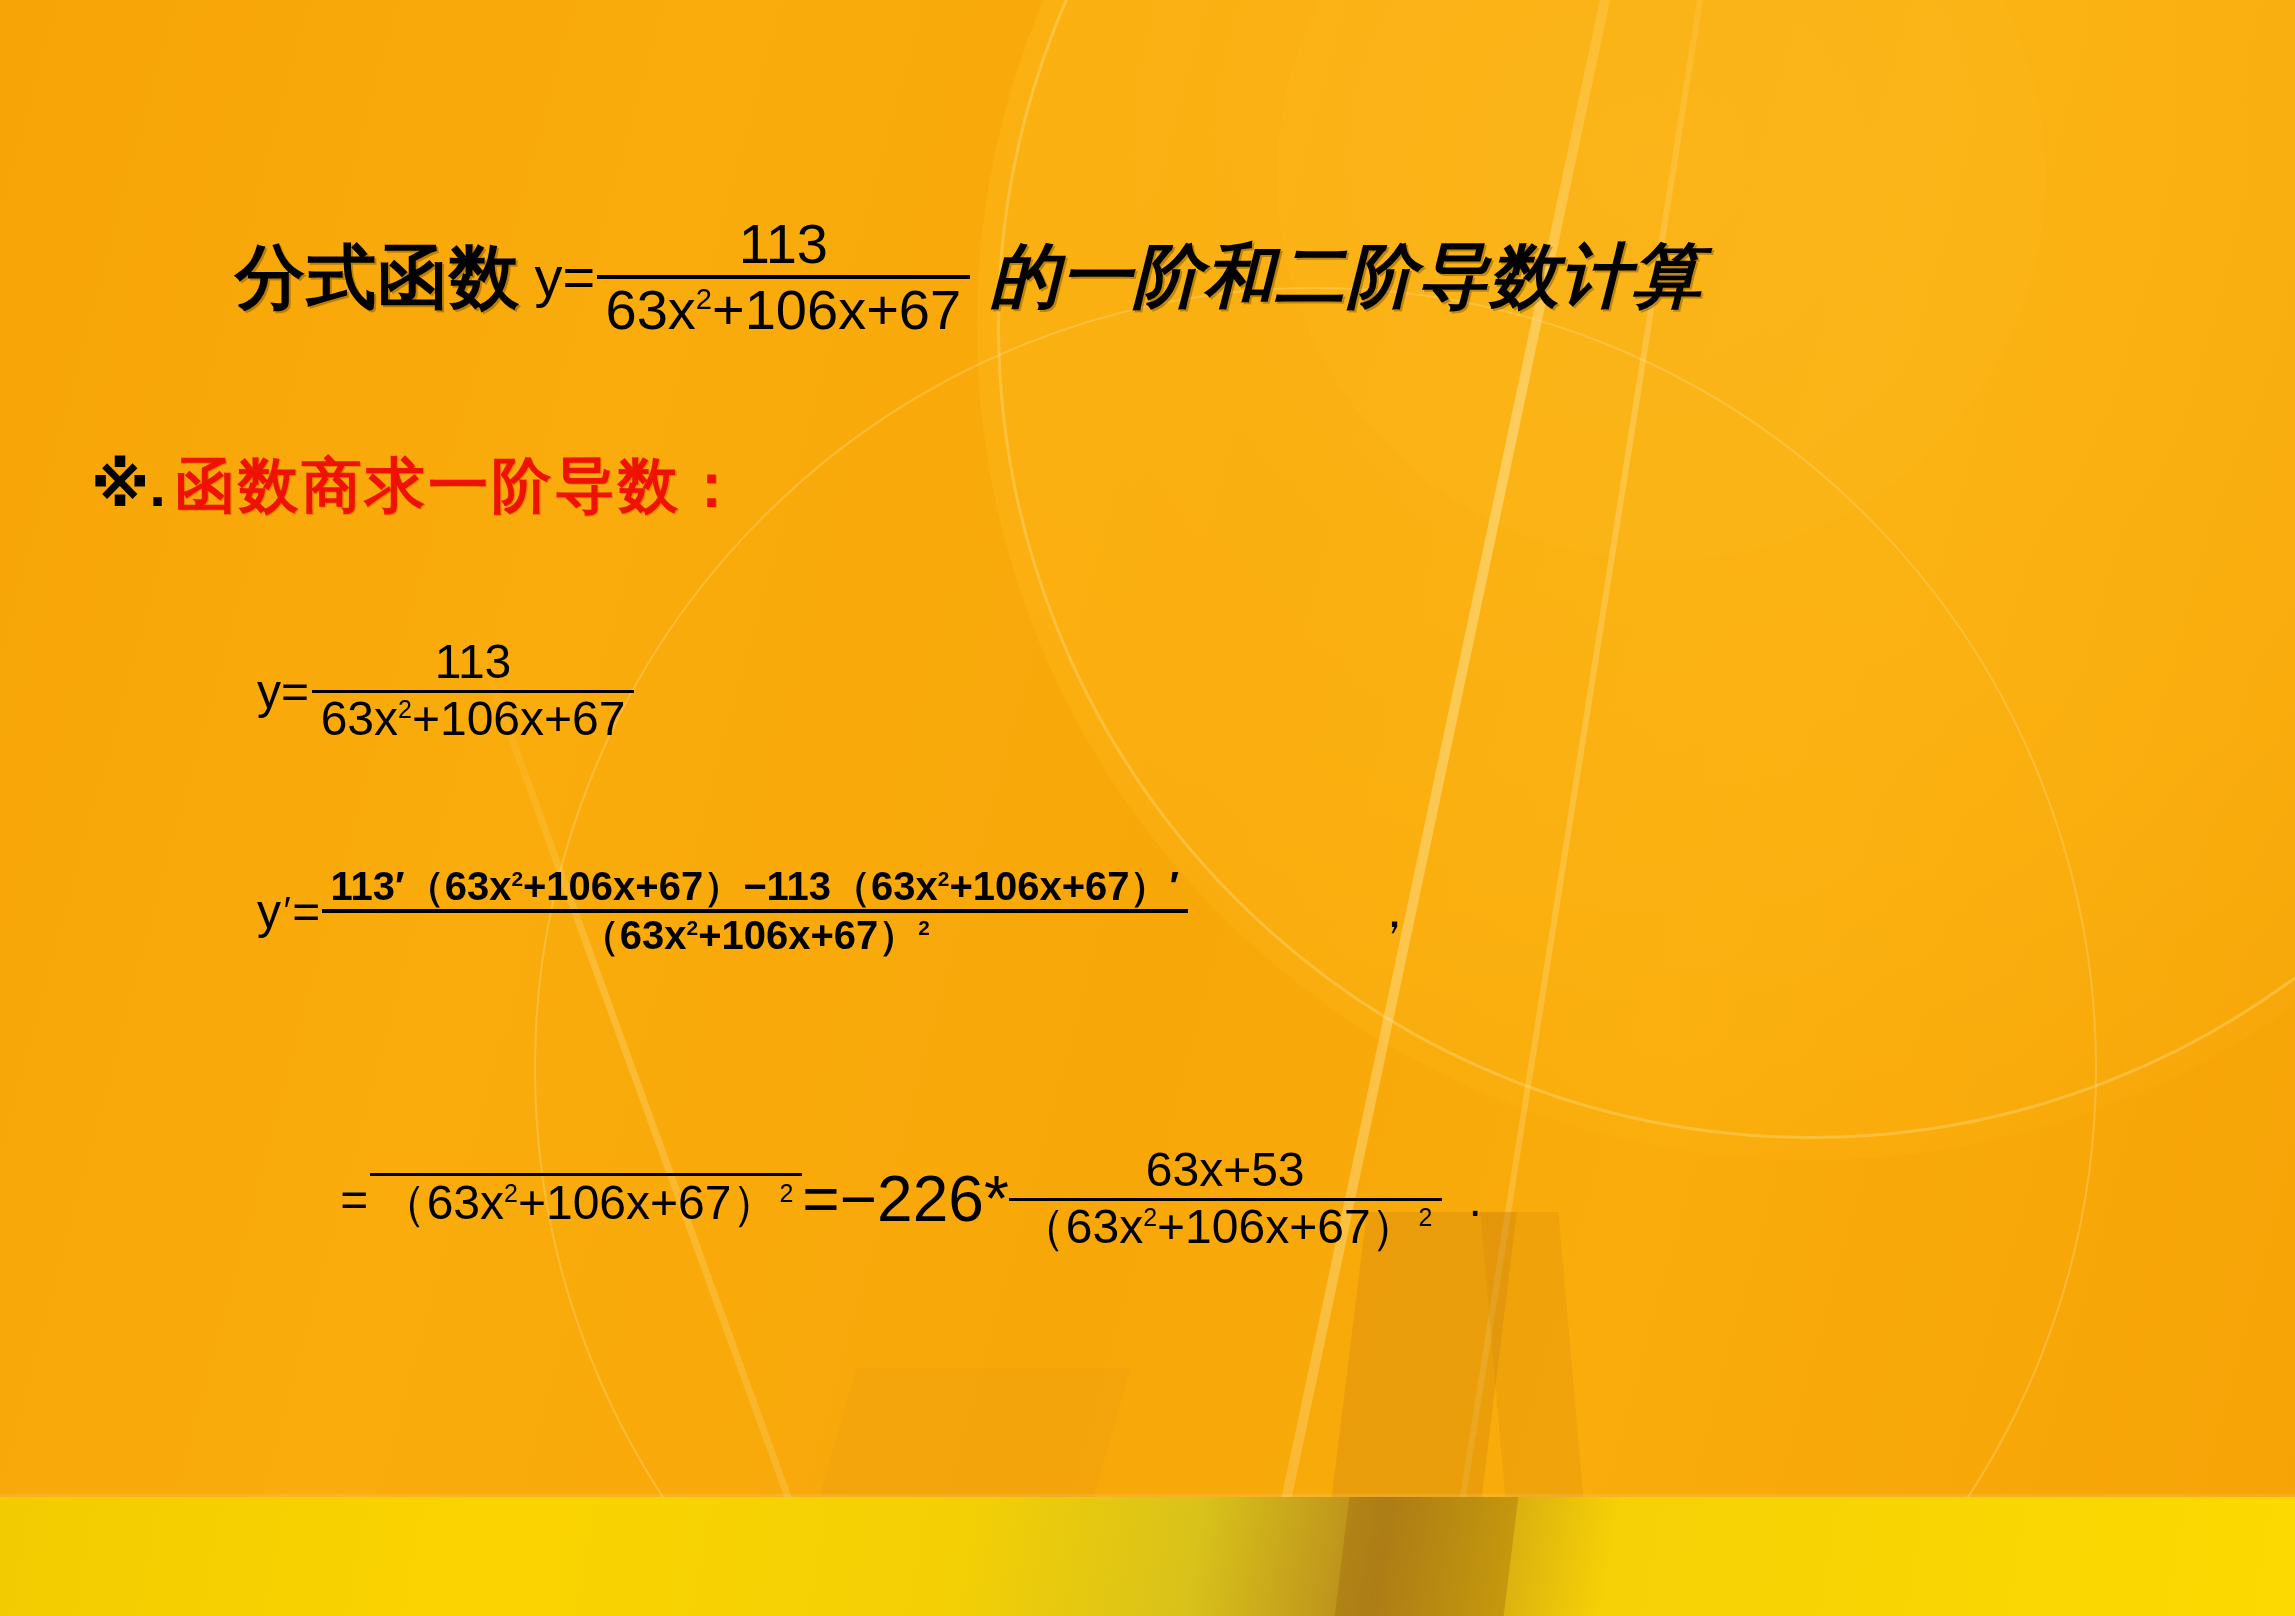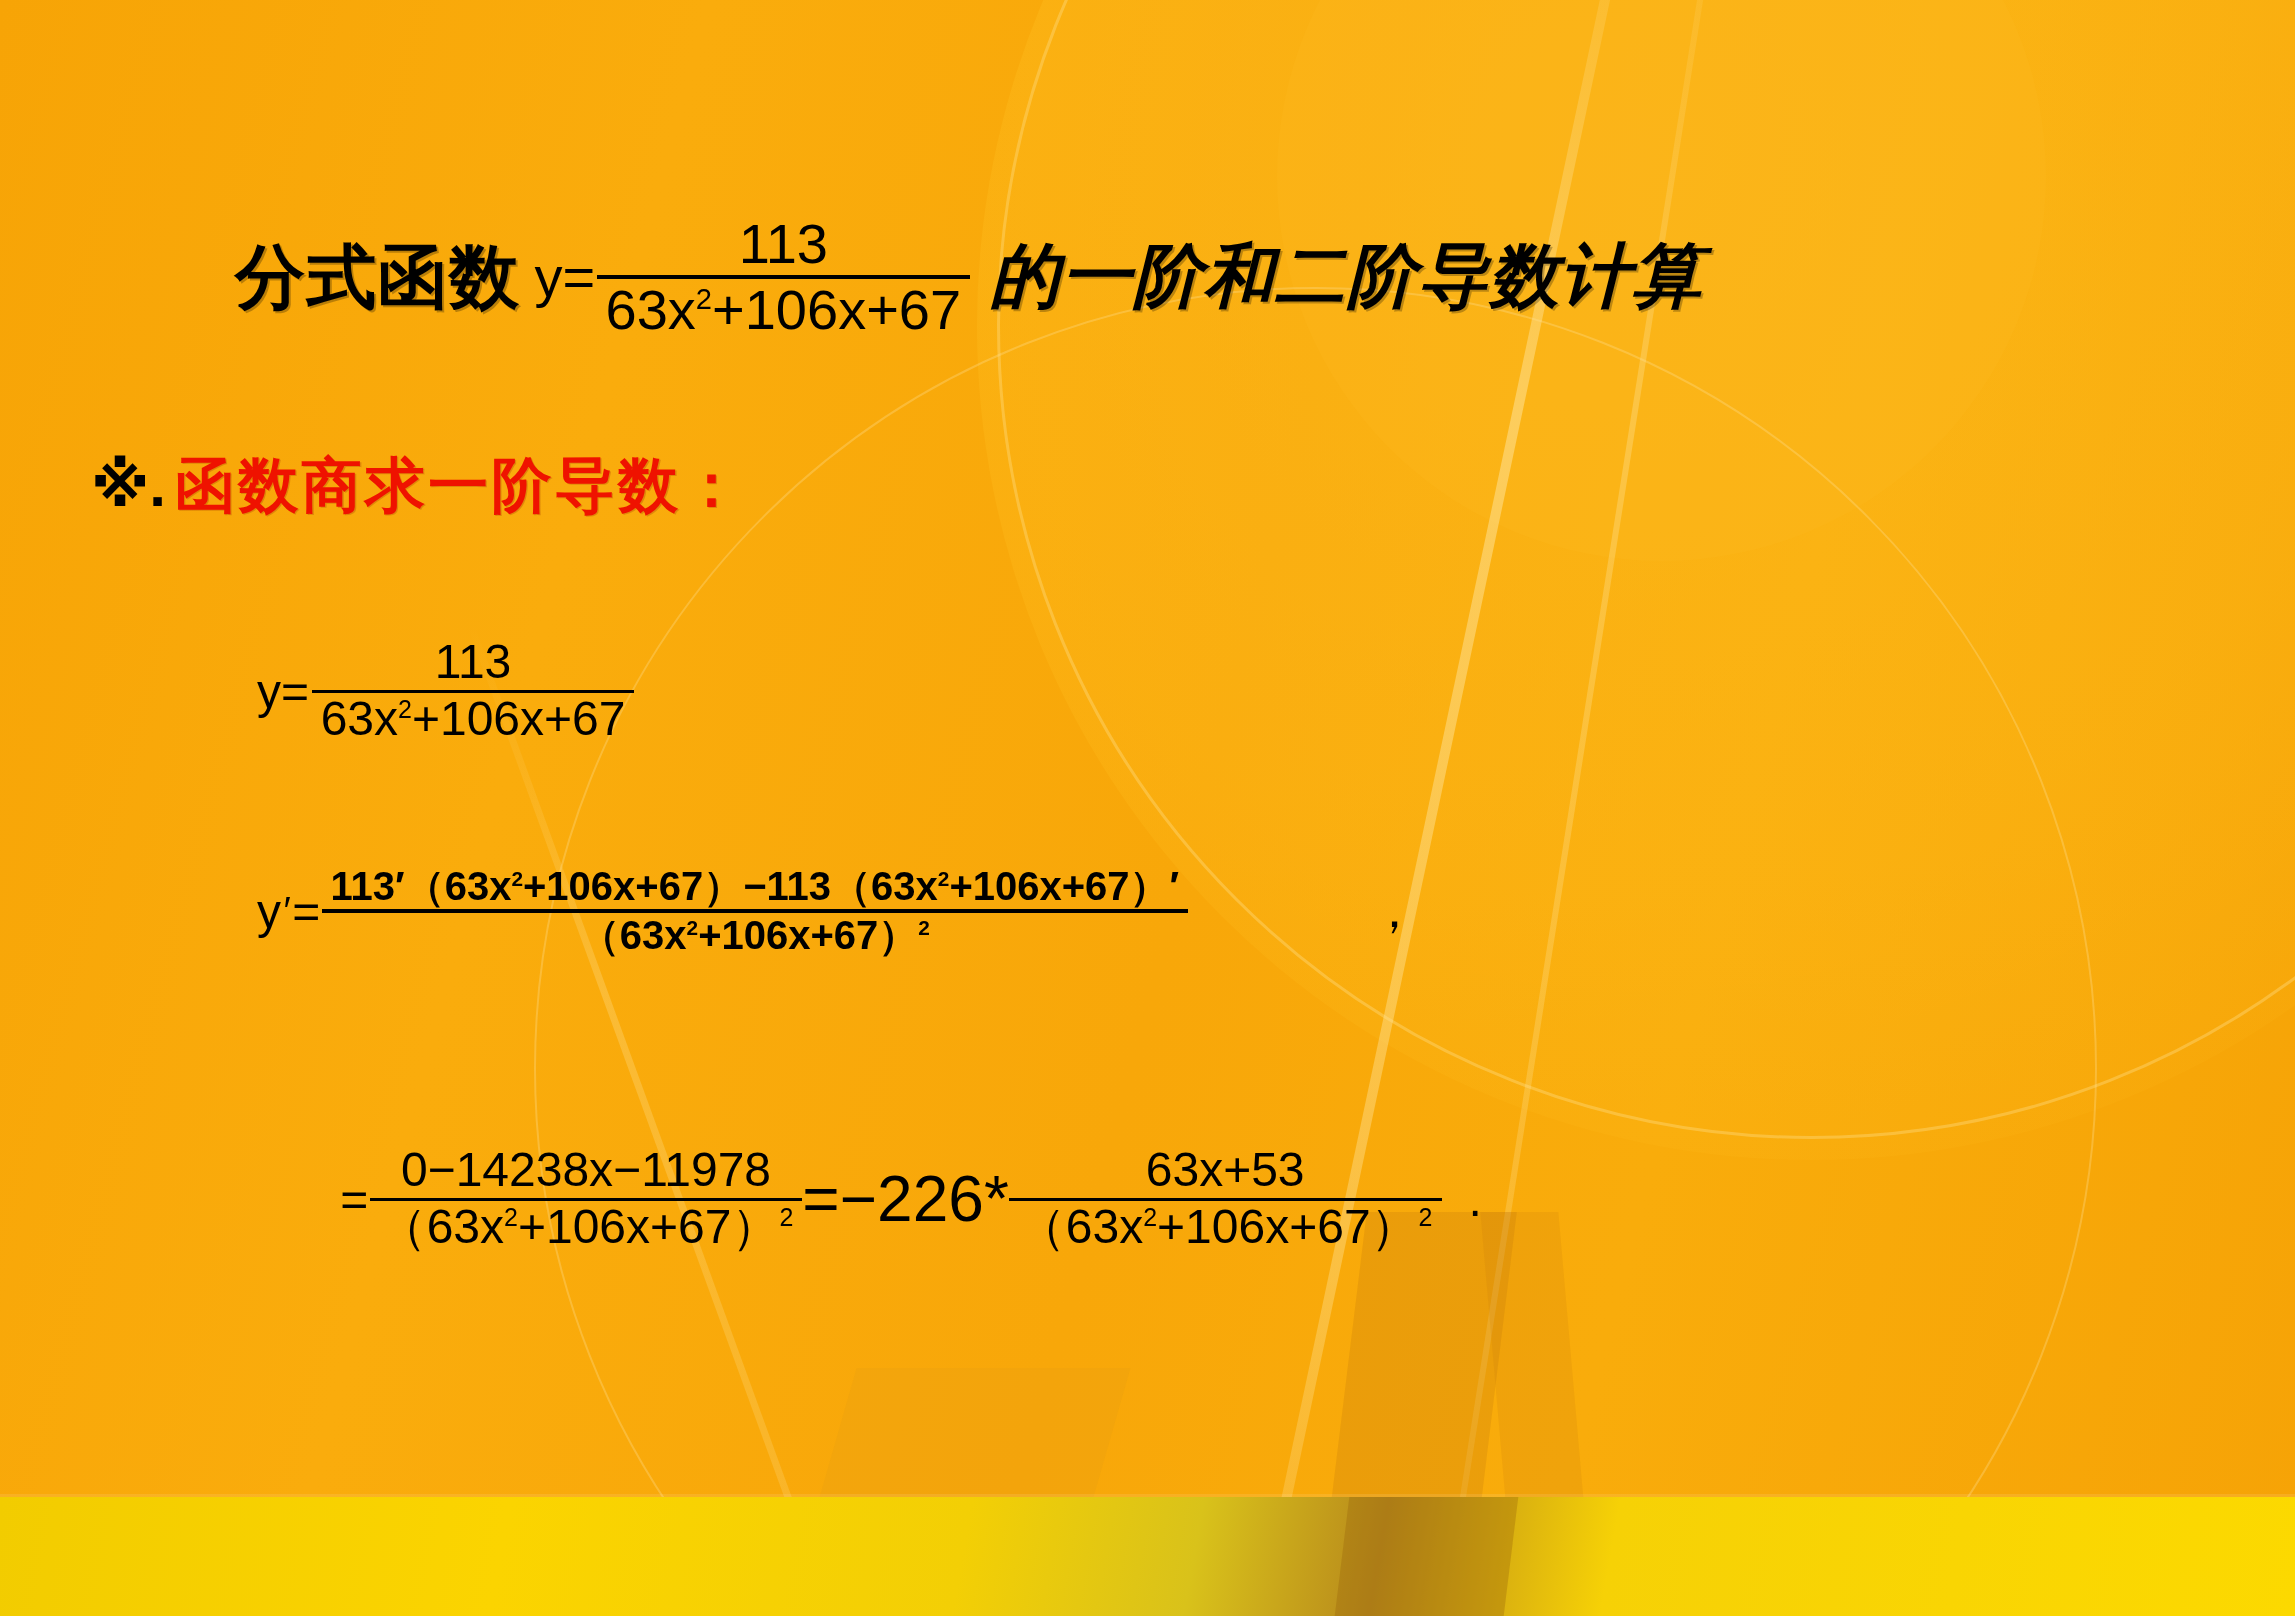--- a/index.html
+++ b/index.html
@@ -261,21 +261,20 @@
         <span class="num"><span>113′（63x</span><sup class="exp">2</sup><span>+106x+67）−113（63x</span><sup class="exp">2</sup><span>+106x+67）′</span></span>
         <span class="bar"></span>
         <span class="den"><span>（63x</span><sup class="exp">2</sup><span>+106x+67）</span><sup class="exp">2</sup></span>
       </span>
       <span class="trailing-comma">，</span>
     </div>
 
     <div class="eq" id="eq3">
       <span class="eqsign">=</span>
       <span class="frac">
-        <span class="num">0−14238x−11978</span>
         <span class="bar"></span>
         <span class="den"><span>（63x</span><sup class="exp">2</sup><span>+106x+67）</span><sup class="exp">2</sup></span>
       </span>
       <span class="mid">=−226*</span>
       <span class="frac">
         <span class="num">63x+53</span>
         <span class="bar"></span>
         <span class="den"><span>（63x</span><sup class="exp">2</sup><span>+106x+67）</span><sup class="exp">2</sup></span>
       </span>
       <span class="trailing-dot">.</span>

